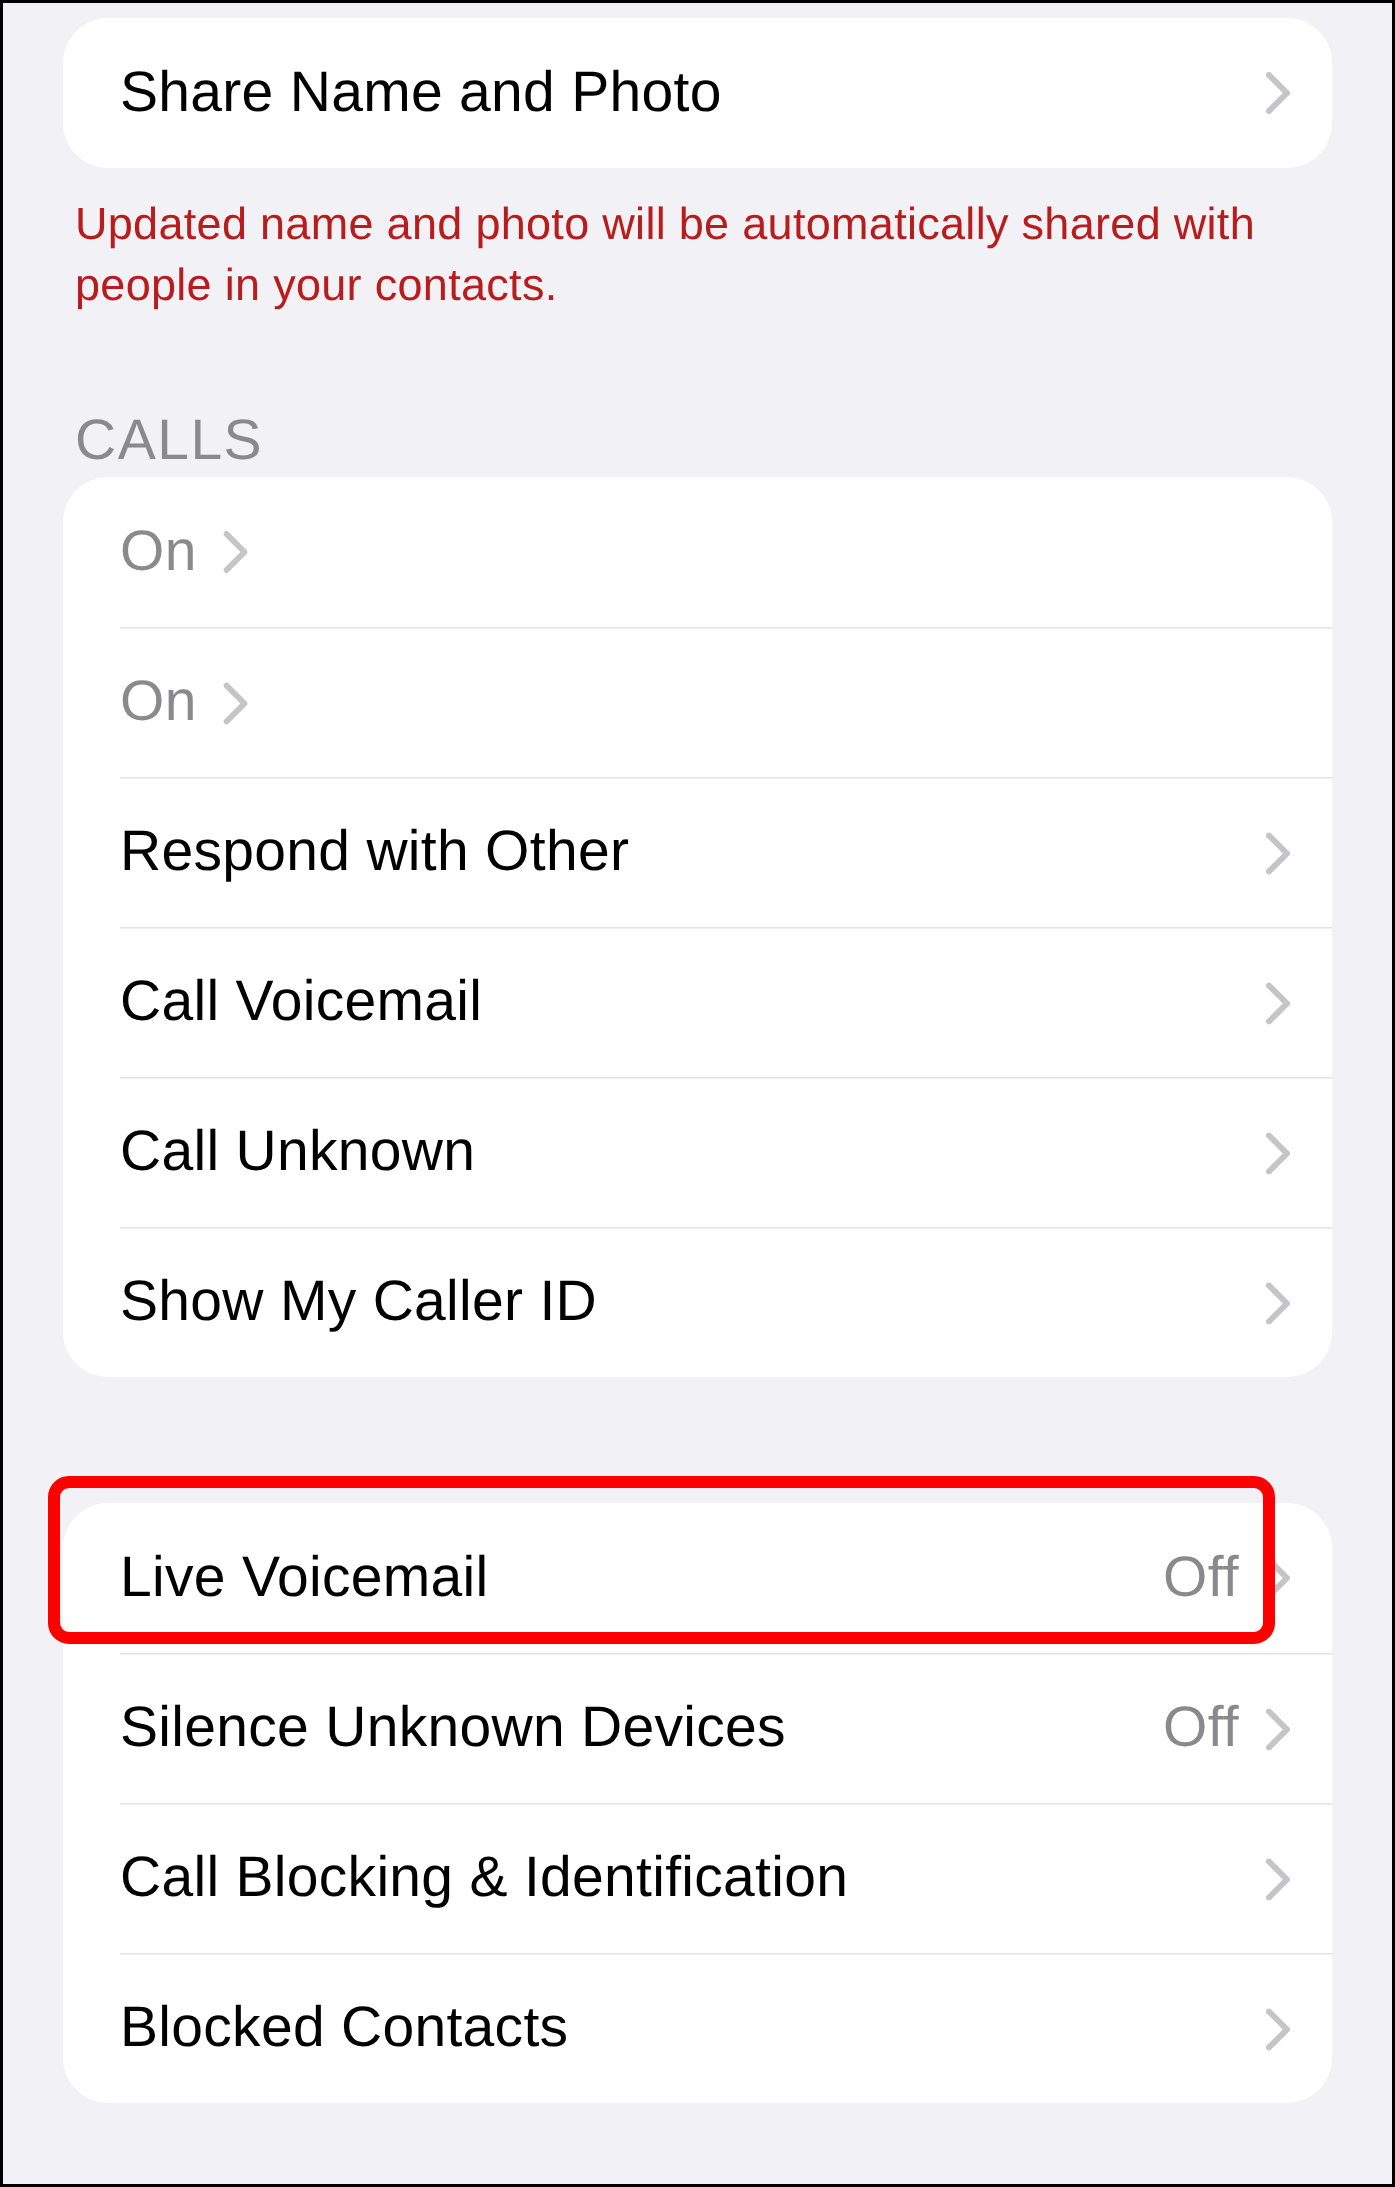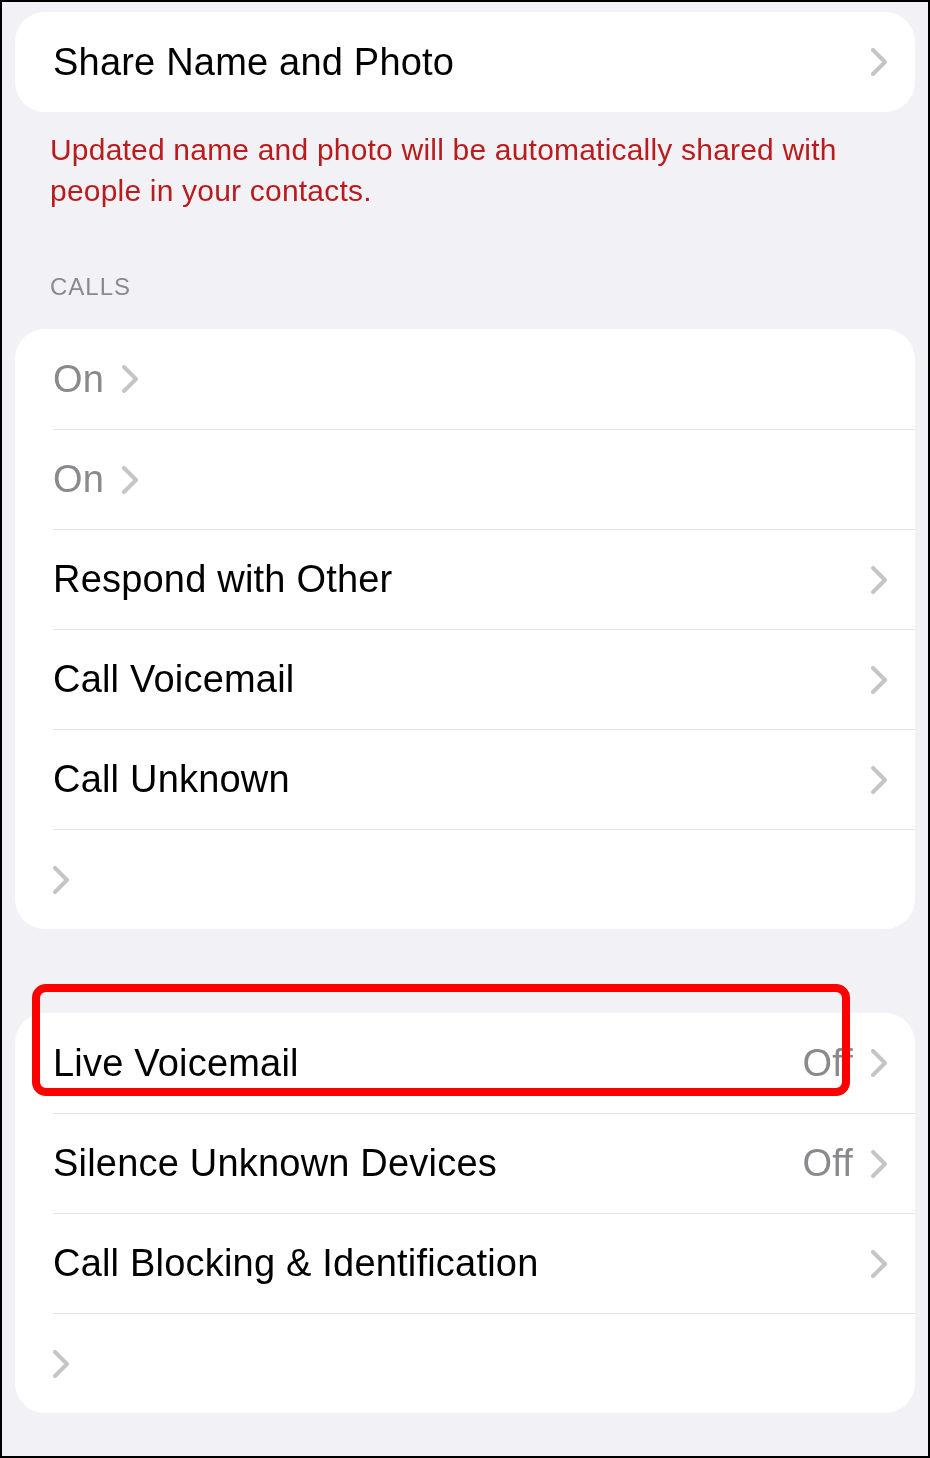--- a/index.html
+++ b/index.html
@@ -16,21 +16,21 @@
     padding: 0;
   }
   .container {
     width: 100%;
     height: 100%;
     padding-top: 10px;
   }
   .group {
     background: #ffffff;
     border-radius: 30px;
-    margin: 0 13px;
+    margin: 0 40px;
     overflow: hidden;
   }
   .row {
     display: flex;
     align-items: center;
     justify-content: space-between;
     height: 100px;
     padding: 0 28px 0 38px;
     cursor: pointer;
   }
@@ -62,24 +62,24 @@
   }
   .chevron svg { display: block; }
   .footer-text {
     font-size: 30px;
     line-height: 1.35;
     color: #b91c1c;
     padding: 18px 48px 0 48px;
     letter-spacing: 0.2px;
   }
   .section-header {
-    font-size: 24px;
+    font-size: 38px;
     color: #8a8a8e;
     letter-spacing: 1px;
-    padding: 62px 48px 28px 48px;
+    padding: 62px 48px 2px 48px;
   }
   .spacer {
     height: 84px;
   }
   .highlight-box {
     position: absolute;
     border: 8px solid #ff0000;
     border-radius: 14px;
     pointer-events: none;
     left: 30px;
@@ -156,20 +156,21 @@
       <span class="row-label">Call Unknown</span>
       <span class="row-right">
         <span class="chevron">
           <svg viewBox="0 0 16 28" width="16" height="28">
               <polyline points="2,2 14,14 2,26" fill="none" stroke="#c5c5c9" stroke-width="4" stroke-linecap="round" stroke-linejoin="round"></polyline>
             </svg>
         </span>
       </span>
     </div>
     <div class="row">
+      <span class="row-label">Show My Caller ID</span>
       <span class="row-right">
         <span class="chevron">
           <svg viewBox="0 0 16 28" width="16" height="28">
               <polyline points="2,2 14,14 2,26" fill="none" stroke="#c5c5c9" stroke-width="4" stroke-linecap="round" stroke-linejoin="round"></polyline>
             </svg>
         </span>
       </span>
     </div>
   </div>
 
@@ -202,20 +203,21 @@
       <span class="row-label">Call Blocking &amp; Identification</span>
       <span class="row-right">
         <span class="chevron">
           <svg viewBox="0 0 16 28" width="16" height="28">
               <polyline points="2,2 14,14 2,26" fill="none" stroke="#c5c5c9" stroke-width="4" stroke-linecap="round" stroke-linejoin="round"></polyline>
             </svg>
         </span>
       </span>
     </div>
     <div class="row">
+      <span class="row-label">Blocked Contacts</span>
       <span class="row-right">
         <span class="chevron">
           <svg viewBox="0 0 16 28" width="16" height="28">
               <polyline points="2,2 14,14 2,26" fill="none" stroke="#c5c5c9" stroke-width="4" stroke-linecap="round" stroke-linejoin="round"></polyline>
             </svg>
         </span>
       </span>
     </div>
   </div>
 

